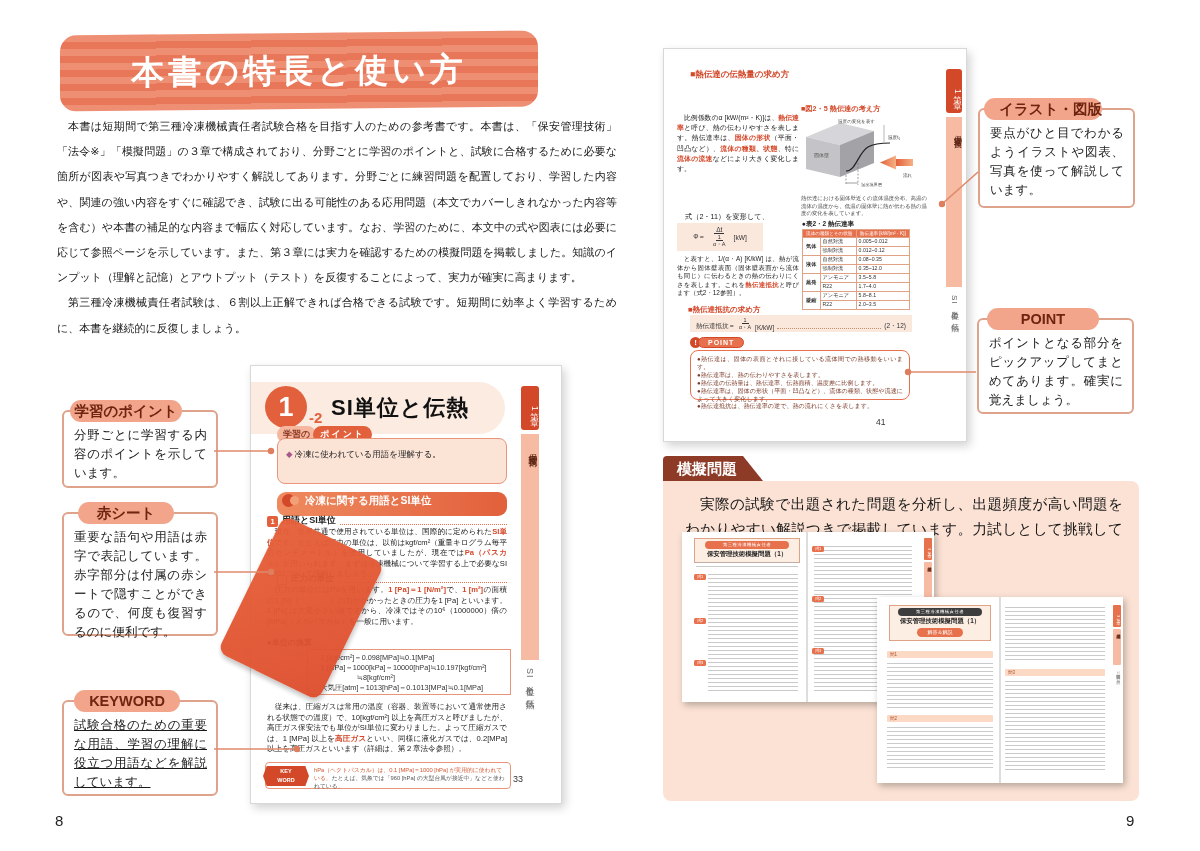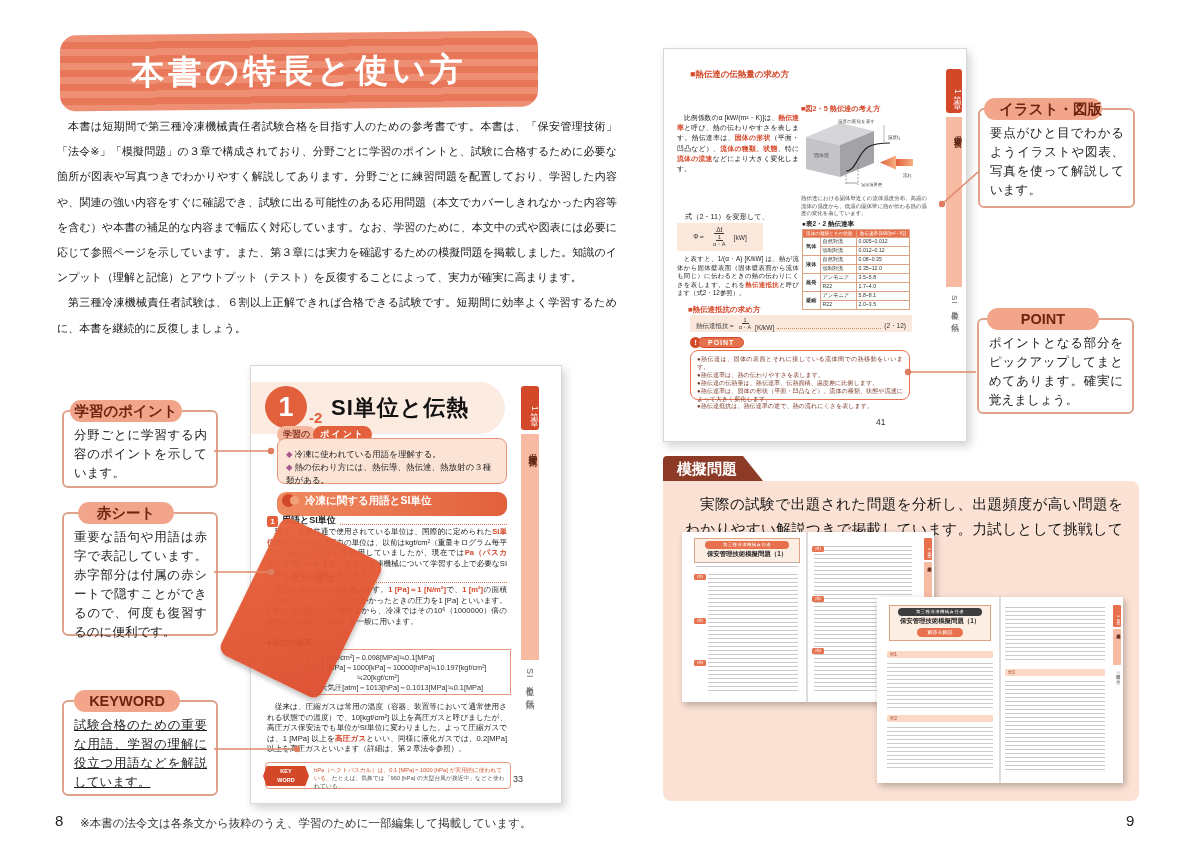--- a/index.html
+++ b/index.html
@@ -180,21 +180,20 @@
     </div>
     <div class="salmonStrip" style="left:270px;top:68px;width:18px;height:226px;">保安管理技術</div>
     <div class="grayV" style="left:272px;top:302px;height:120px;">SI単位と伝熱</div>
 
     <div class="abs tl-badge">
       <span class="b1">学習の</span>
       <span class="b2">ポイント</span>
     </div>
     <div class="abs tl-pointbox">
       <div class="pi"><span class="dm">◆</span><span>冷凍に使われている用語を理解する。</span></div>
-      <div class="pi"><span class="dm">◆</span><span>熱の伝わり方には、熱伝導、熱伝達、熱放射の３種類がある。</span></div>
     </div>
 
     <div class="abs tl-secbar">冷凍に関する用語とSI単位</div>
 
     <div class="subrow" style="left:16px;top:148px;width:240px;">
       <span class="nb">1</span>
       <span class="lb">用語とSI単位</span>
       <span class="dots"></span>
     </div>
 
@@ -205,21 +204,21 @@
       <span class="lb" style="font-size:8.5px;">圧力の単位</span>
       <span class="dots"></span>
     </div>
 
     <div class="tinyP" style="left:16px;top:219px;width:240px;"><span>　圧力の単位にはPaを用います。</span><span class="rd">1 [Pa]＝1 [N/m²]</span><span>で、</span><span class="rd">1 [m²]</span><span>の面積に</span><span class="rd">1 [N]</span><span>（　　　　）の力がかかったときの圧力を1 [Pa] といいます。1 [Pa] は大変小さい値ですから、冷凍ではその10⁶（1000000）倍の [MPa]（メガパスカル）を一般に用います。</span></div>
 
     <div class="abs" style="left:16px;top:271px;font-size:8px;font-weight:bold;color:#222;">●単位の換算</div>
     <div class="abs convbox">
       <div>・1 [kgf/cm²]＝0.098[MPa]≒0.1[MPa]</div>
       <div>・1 [MPa]＝1000[kPa]＝10000[hPa]≒10.197[kgf/cm²]</div>
-      <div>　　　　　　≒20[kgf/cm²]</div>
+      <div>　　　　　　≒8[kgf/cm²]</div>
       <div>・大気圧[atm]＝1013[hPa]＝0.1013[MPa]≒0.1[MPa]</div>
     </div>
 
     <div class="tinyP" style="left:16px;top:336px;width:240px;"><span>　従来は、圧縮ガスは常用の温度（容器、装置等において通常使用される状態での温度）で、10[kgf/cm²] 以上を高圧ガスと呼びましたが、高圧ガス保安法でも単位がSI単位に変わりました。よって圧縮ガスでは、1 [MPa] 以上を</span><span class="rd">高圧ガス</span><span>といい、同様に液化ガスでは、0.2[MPa] 以上を高圧ガスといいます（詳細は、第２章法令参照）。</span></div>
 
     <div class="abs kwbox">
       <div class="kwbadge">
         <div>KEY</div>
         <div>WORD</div>
       </div>
@@ -422,16 +421,15 @@
       <line x1="214" y1="749" x2="297" y2="749"></line>
         <circle cx="297" cy="749" r="3.2" stroke="none"></circle>
       <line x1="942" y1="204" x2="978" y2="172"></line>
         <circle cx="942" cy="204" r="3.2" stroke="none"></circle>
       <line x1="908" y1="372" x2="976" y2="372"></line>
         <circle cx="908" cy="372" r="3.2" stroke="none"></circle>
     </g>
   </svg>
 
   <div class="foot-pn" style="left:55px;top:812px;">8</div>
-  <div id="footnote" class="abs">※本書の法令文は各条文から抜粋のうえ、学習のために一部編集して掲載しています。</div>
   <div class="foot-pn" style="left:1126px;top:812px;">9</div>
 
 </div>
 
 </body></html>

